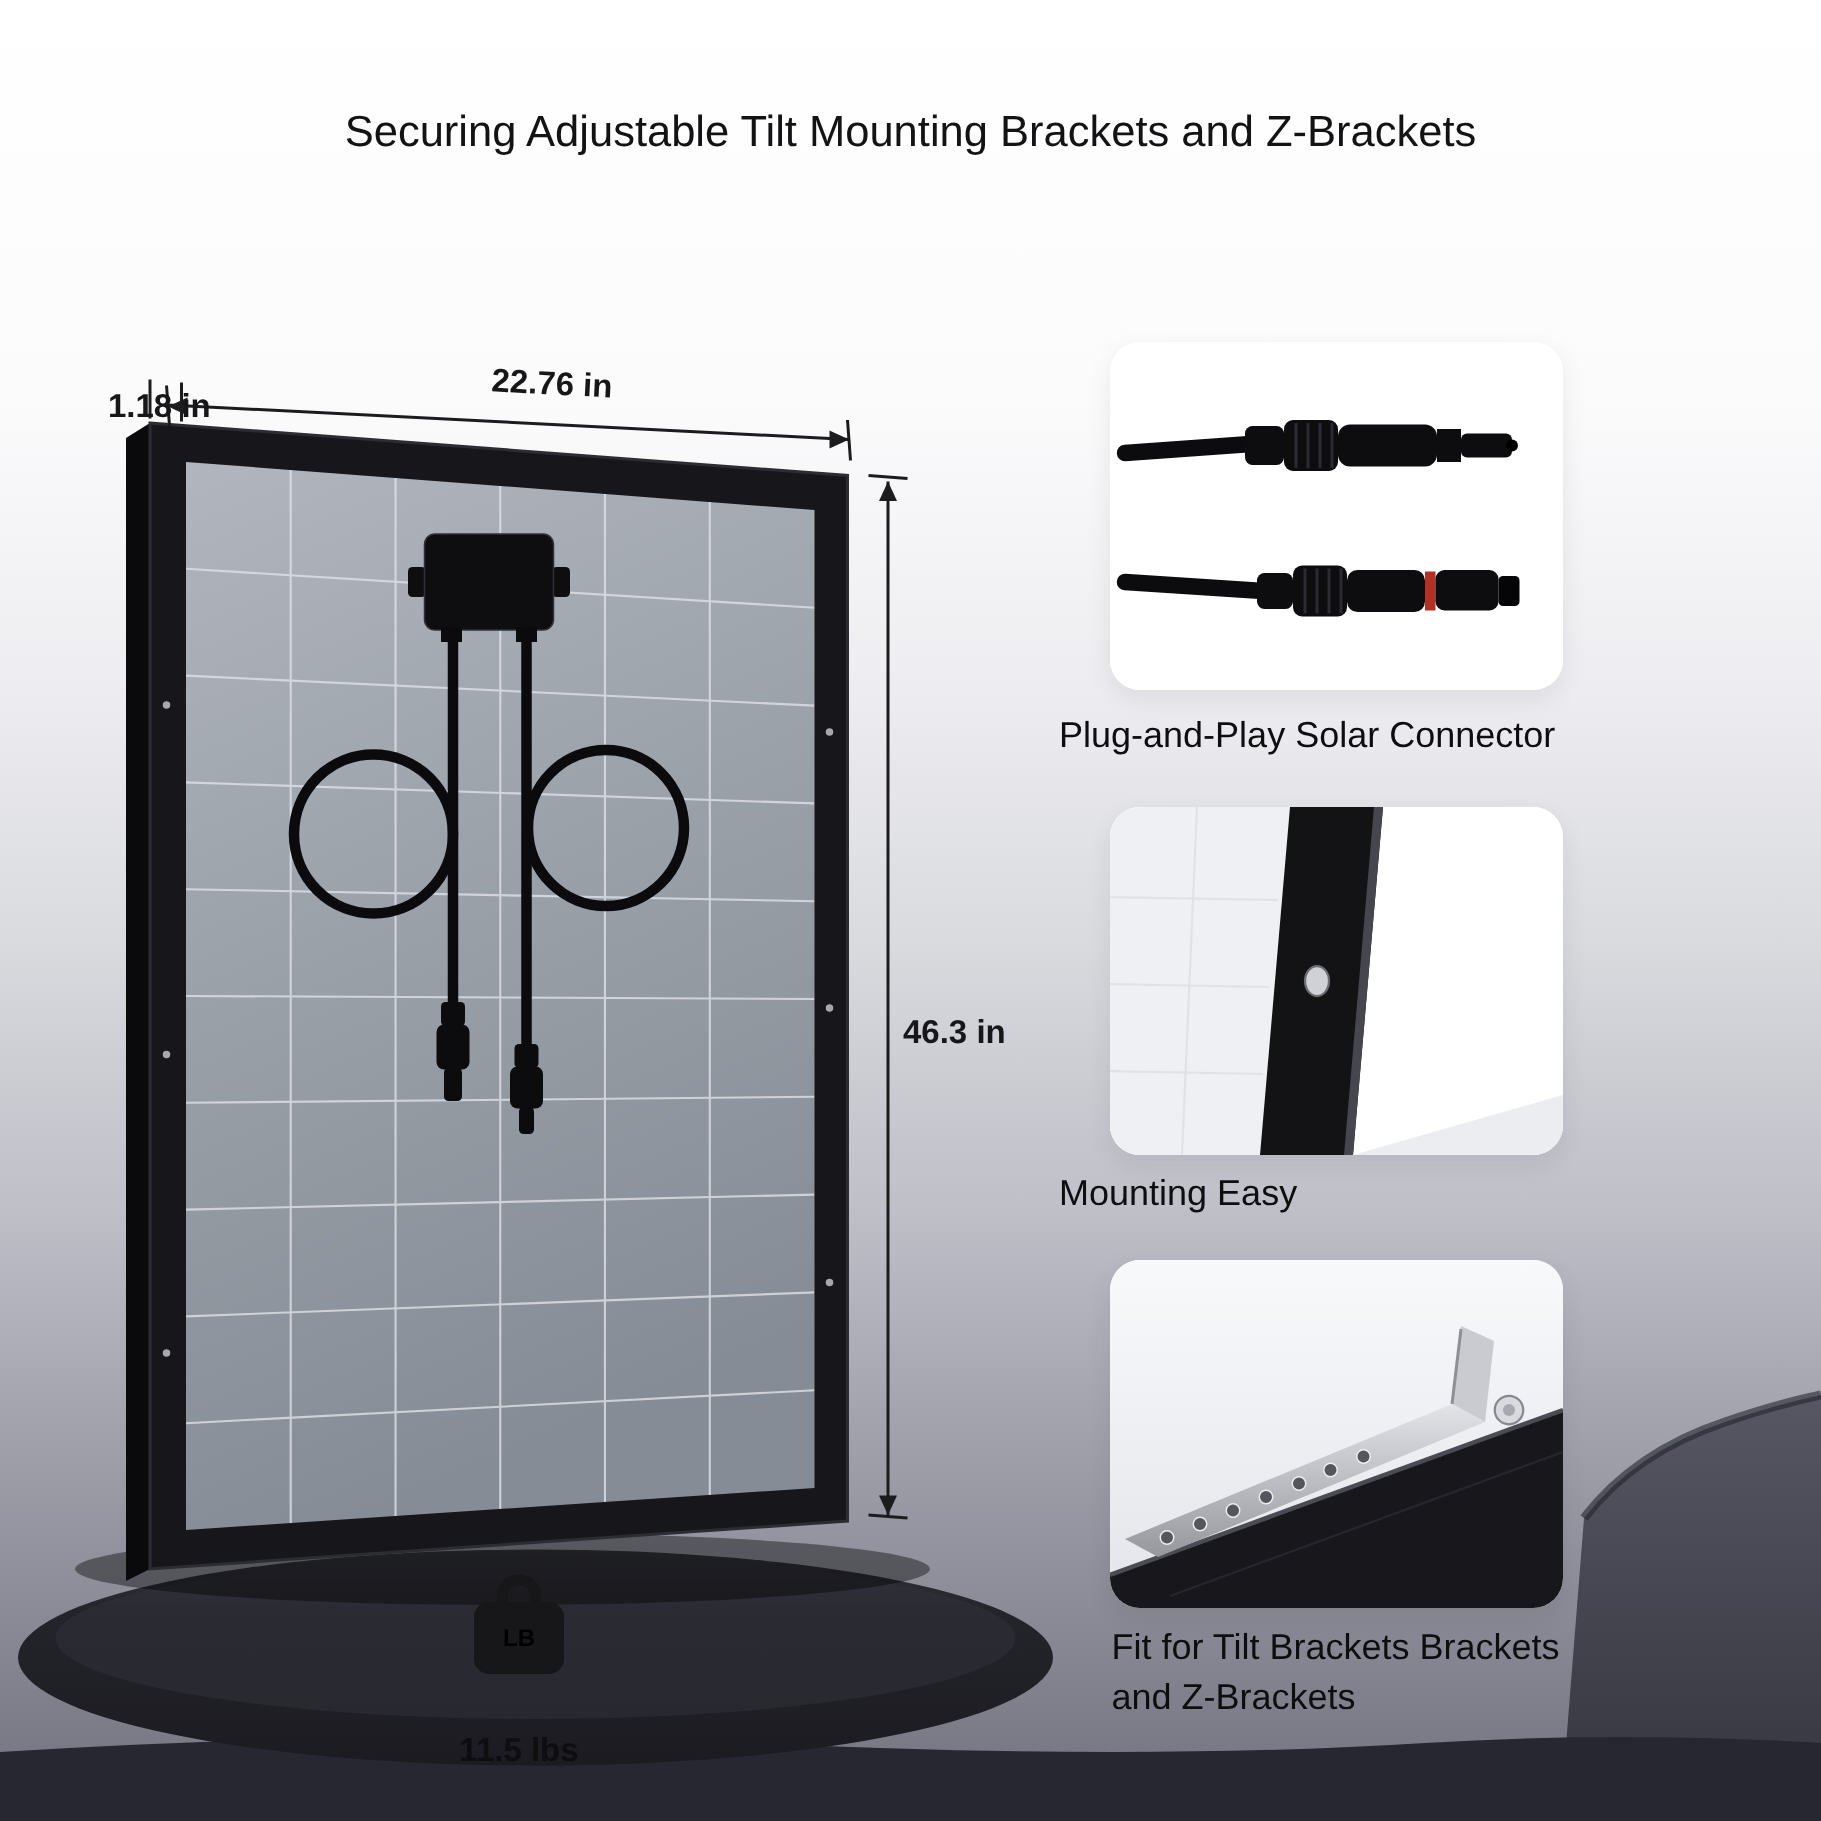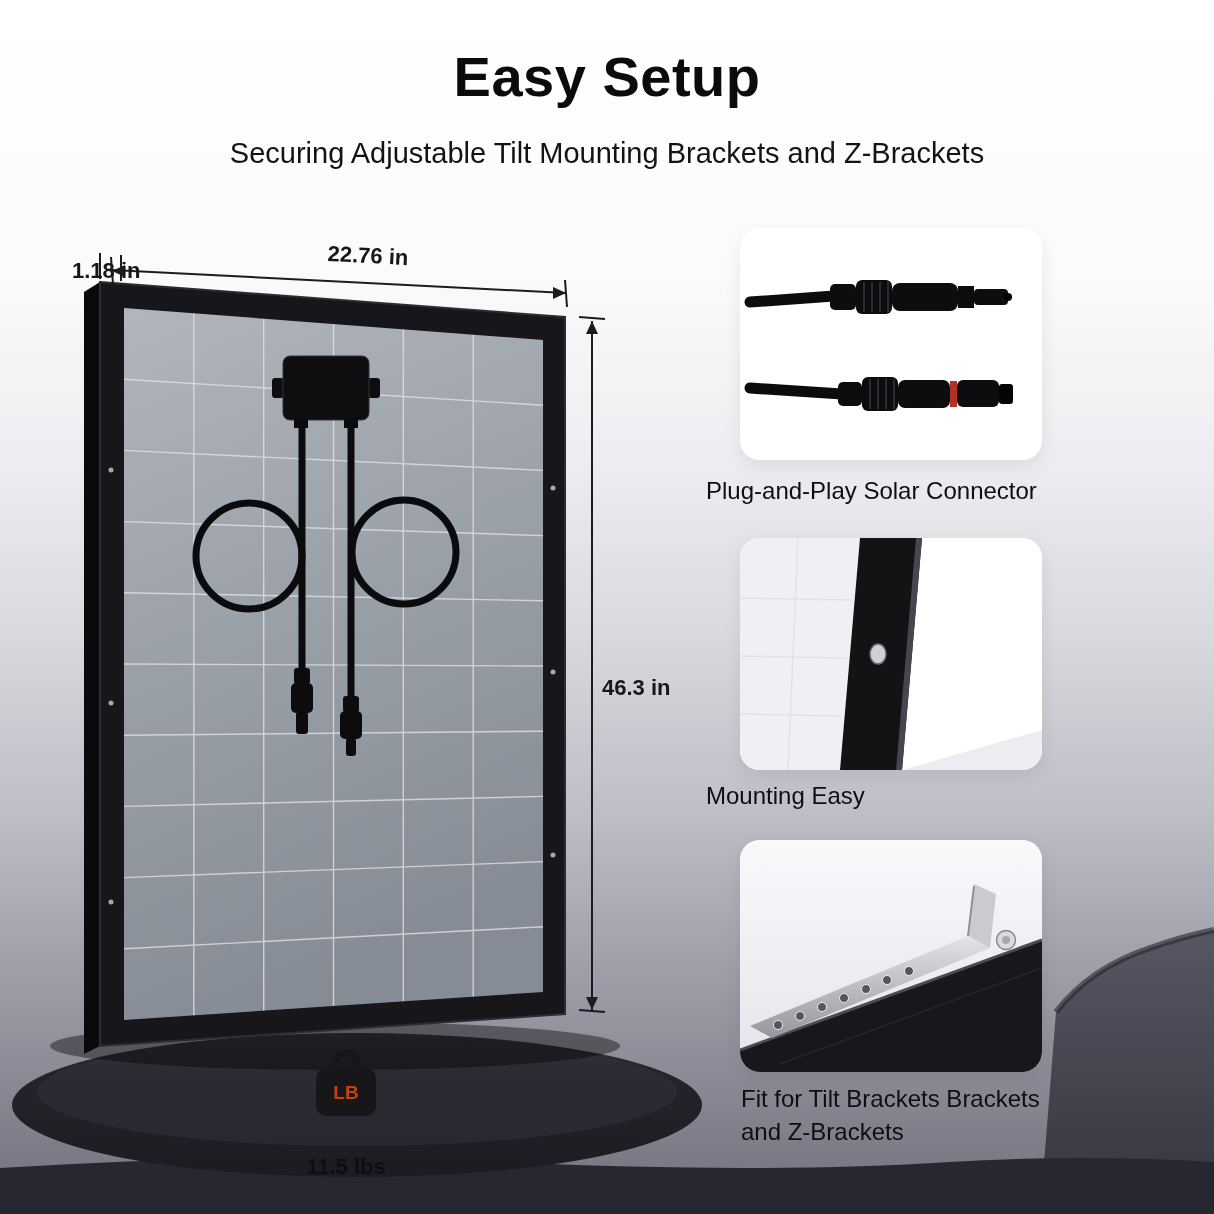--- a/index.html
+++ b/index.html
@@ -13,21 +13,21 @@
   }
   .layer { position:absolute; inset:0; width:1214px; height:1214px; }
   .header { position:absolute; top:44px; left:0; width:1214px; text-align:center; }
   .header h1 { font-size:56px; font-weight:800; color:#0b0b0d; letter-spacing:0.5px; }
   .subtitle { margin-top:28px; font-size:29px; color:#131316; }
   .dim-label { position:absolute; font-size:22px; font-weight:700; color:#17171a; }
   #dim-thickness { left:72px; top:226px; width:110px;margin-top:32px; }
   #dim-width { left:298px; top:243px; width:140px; text-align:center; transform:rotate(3deg); }
   #dim-height { left:602px; top:675px; width:110px; }
   #lb-label { position:absolute; left:316px; top:1077px; width:60px; height:32px; line-height:32px;
-              text-align:center; color:#c2410c; font-weight:700; font-size:19px; }
+              text-align:center; color:#000000; font-weight:700; font-size:16px; }
   #weight-value { position:absolute; left:266px; top:1122px; width:160px; text-align:center;
                   font-size:22px; font-weight:700; color:#0e0e10;margin-top:32px; }
   .card { position:absolute; left:740px; width:302px; height:232px; border-radius:20px;
           background:#ffffff; overflow:hidden; box-shadow:0 6px 18px rgba(20,20,30,0.08); }
   #card-connector { top:228px; }
   #card-holes { top:538px; }
   #card-bracket { top:840px; }
   .caption { position:absolute; text-align:left; font-size:24px; color:#0e0e11; line-height:33px; }
   #cap-1 { left:706px; top:474px; width:380px; }
   #cap-2 { left:706px; top:779px; width:380px; }
@@ -51,21 +51,20 @@
       </linearGradient>
     </defs>
     <path d="M1040,1214 L1056,1012 Q1090,968 1150,948 Q1185,936 1214,930 L1214,1214 Z" fill="url(#ridgeGrad)"></path>
     <path d="M1056,1012 Q1090,968 1150,948 Q1185,936 1214,930" fill="none" stroke="#23242d" stroke-width="6" opacity="0.6"></path>
     <path d="M0,1168 Q250,1152 500,1162 Q760,1174 950,1162 Q1080,1154 1214,1162 L1214,1214 L0,1214 Z" fill="#262730"></path>
     <ellipse cx="357" cy="1105" rx="345" ry="72" fill="url(#platGrad)"></ellipse>
     <ellipse cx="357" cy="1092" rx="320" ry="54" fill="#31323a" opacity="0.55"></ellipse>
   </svg>
 
   <div class="header">
-    <h1>Easy Setup</h1>
     <div class="subtitle">Securing Adjustable Tilt Mounting Brackets and Z-Brackets</div>
   </div>
 
   <svg class="layer" viewBox="0 0 1214 1214" aria-hidden="true">
     <defs>
       <linearGradient id="backGrad" x1="0" y1="0" x2="0.25" y2="1">
         <stop offset="0" stop-color="#b1b6be"></stop>
         <stop offset="0.5" stop-color="#9aa0a8"></stop>
         <stop offset="1" stop-color="#868c95"></stop>
       </linearGradient>

